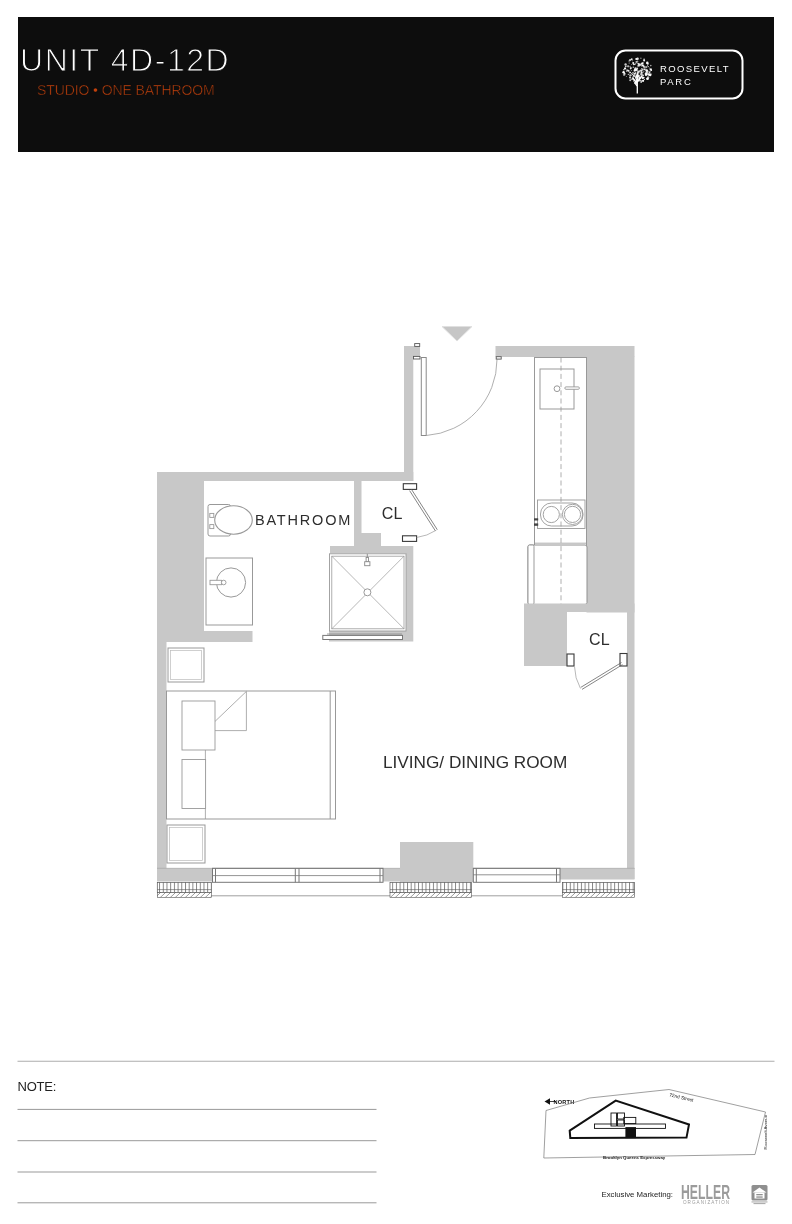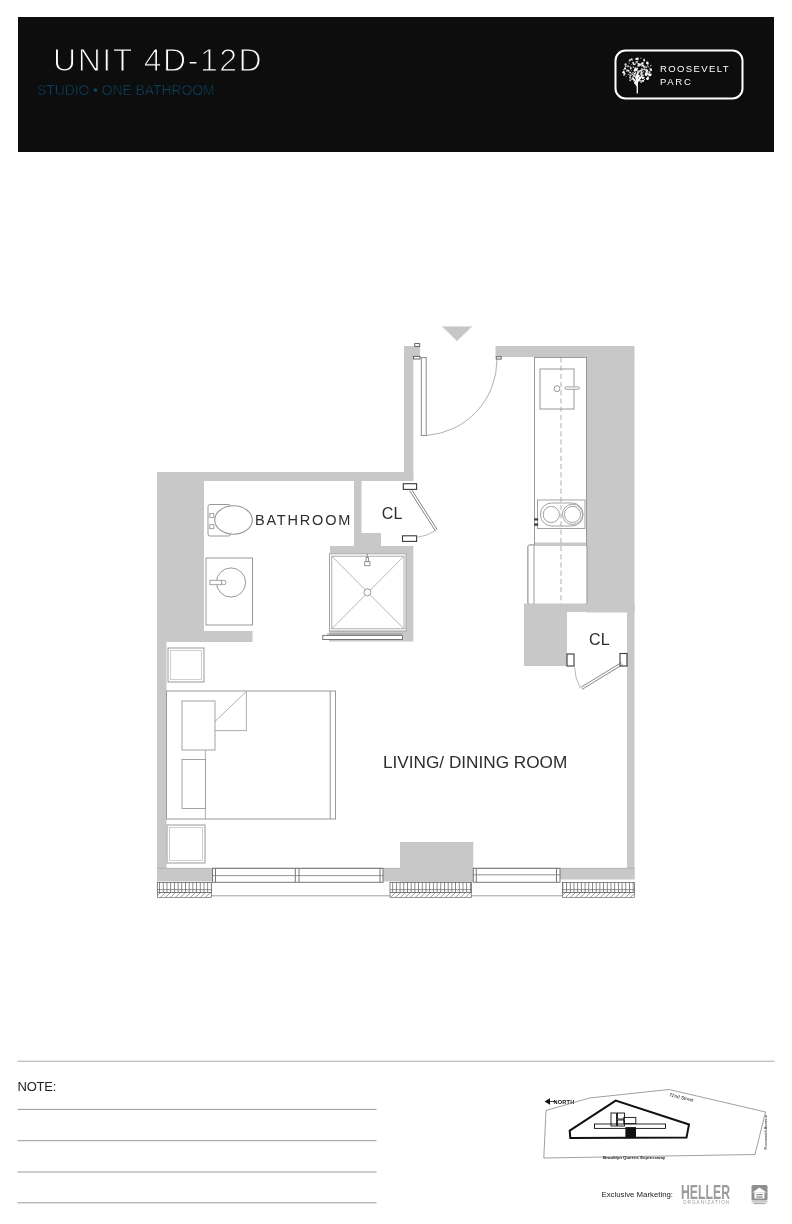--- a/index.html
+++ b/index.html
@@ -4,23 +4,23 @@
 <style>
   html,body{margin:0;padding:0;background:#fff;} 
   body{width:792px;height:1224px;position:relative;font-family:"Liberation Sans",sans-serif;}
   .abs{position:absolute;}
 </style>
 </head>
 <body>
 
 <div class="abs" style="left:18px;top:17px;width:756px;height:135px;background:#0d0d0d;"></div>
 
-<div class="abs" style="left:53px;top:41.5px;color:#fff;font-size:32px;letter-spacing:1.55px;font-weight:400;-webkit-text-stroke:1.1px #0d0d0d;">UNIT 4D-12D</div>
-
-<div class="abs" style="left:37px;top:81.5px;color:#0c4a6e;font-size:14px;letter-spacing:-0.1px;-webkit-text-stroke:0.5px #0d0d0d;">STUDIO • ONE BATHROOM</div>
+<div class="abs" style="left:20px;top:41.5px;color:#fff;font-size:32px;letter-spacing:1.55px;font-weight:400;-webkit-text-stroke:1.1px #0d0d0d;">UNIT 4D-12D</div>
+
+<div class="abs" style="left:37px;top:81.5px;color:#c2410c;font-size:14px;letter-spacing:-0.1px;-webkit-text-stroke:0.5px #0d0d0d;">STUDIO • ONE BATHROOM</div>
 
 <svg class="abs" style="left:613px;top:48px;" width="132" height="54" viewBox="0 0 132 54">
   <rect x="2.5" y="2.5" width="127" height="48" rx="10" fill="none" stroke="#fff" stroke-width="2"></rect>
   <g fill="#fff">
 <circle cx="22.0" cy="27.0" r="0.6" opacity="0.79"></circle>
 <circle cx="22.2" cy="24.8" r="0.5" opacity="0.75"></circle>
 <circle cx="28.5" cy="24.1" r="1.2" opacity="0.61"></circle>
 <circle cx="26.4" cy="32.5" r="1.0" opacity="0.73"></circle>
 <circle cx="27.6" cy="22.1" r="0.7" opacity="0.61"></circle>
 <circle cx="30.4" cy="27.3" r="0.6" opacity="0.81"></circle>

